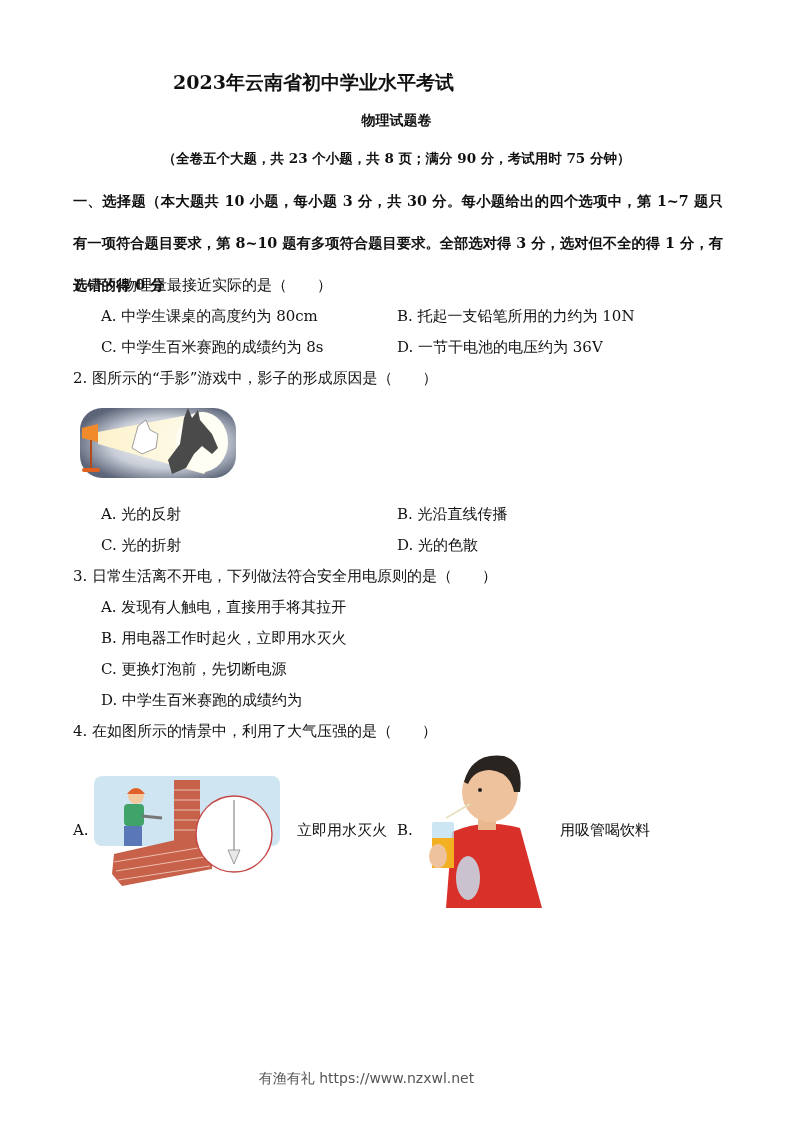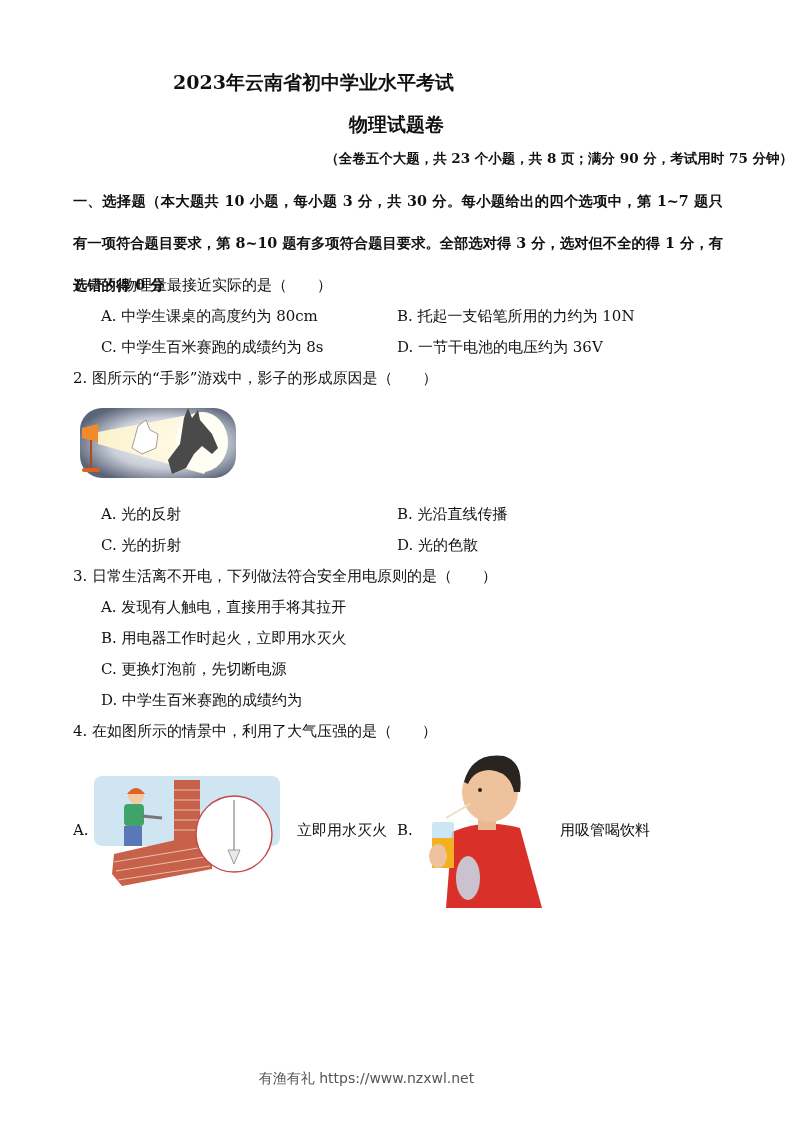--- a/index.html
+++ b/index.html
@@ -8,24 +8,24 @@
       font-family: "DejaVu Serif", "Liberation Serif", serif;
       color: #111;
     }
     .abs { position: absolute; white-space: nowrap; }
     .title {
       left: 0; width: 627px; text-align: center;
       font-weight: bold; font-size: 19px; top: 70px;
     }
     .subtitle {
       left: 0; width: 793px; text-align: center;
-      font-weight: bold; font-size: 19px; top: 112px;
+      font-weight: bold; font-size: 14px; top: 112px;
     }
     .note {
-      left: 0; width: 793px; text-align: right;
+      left: 0; width: 793px; text-align: center;
       font-weight: bold; font-size: 13.5px; top: 150px;
     }
     .section {
       left: 73px; width: 650px; top: 180px;
       font-weight: bold; font-size: 14.3px; line-height: 42px;
       white-space: normal; text-align: justify;
     }
     .q, .opt { font-size: 15px; }
     .q { left: 73px; }
     .opt-left { left: 73px; margin-left: 28px; }

